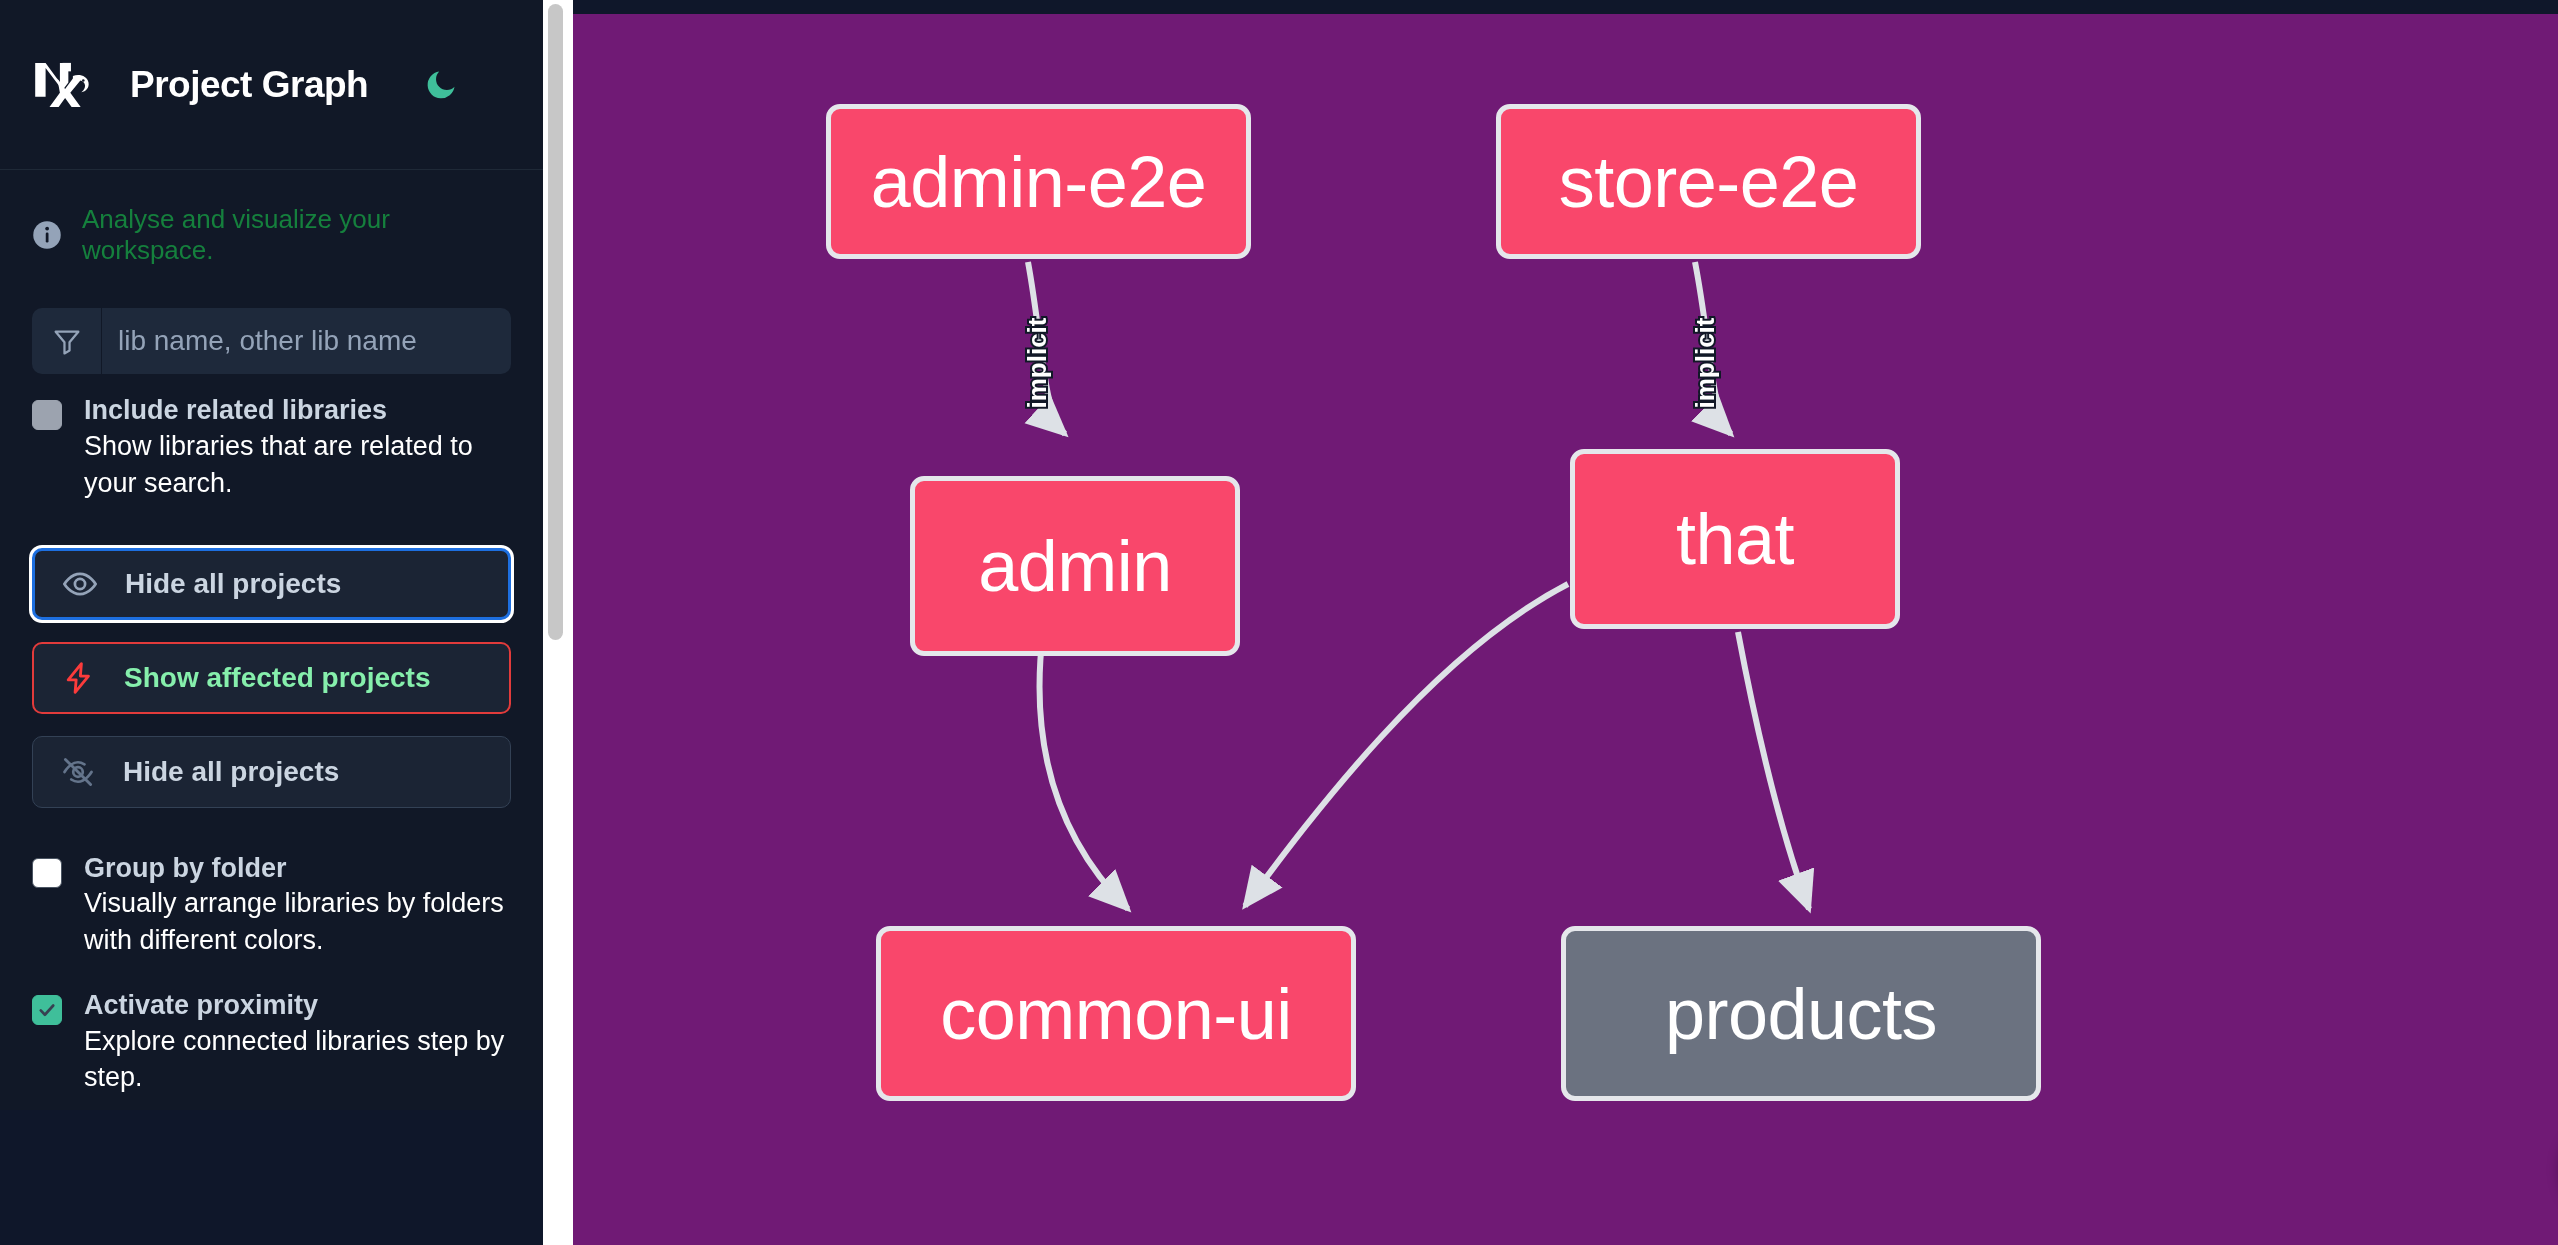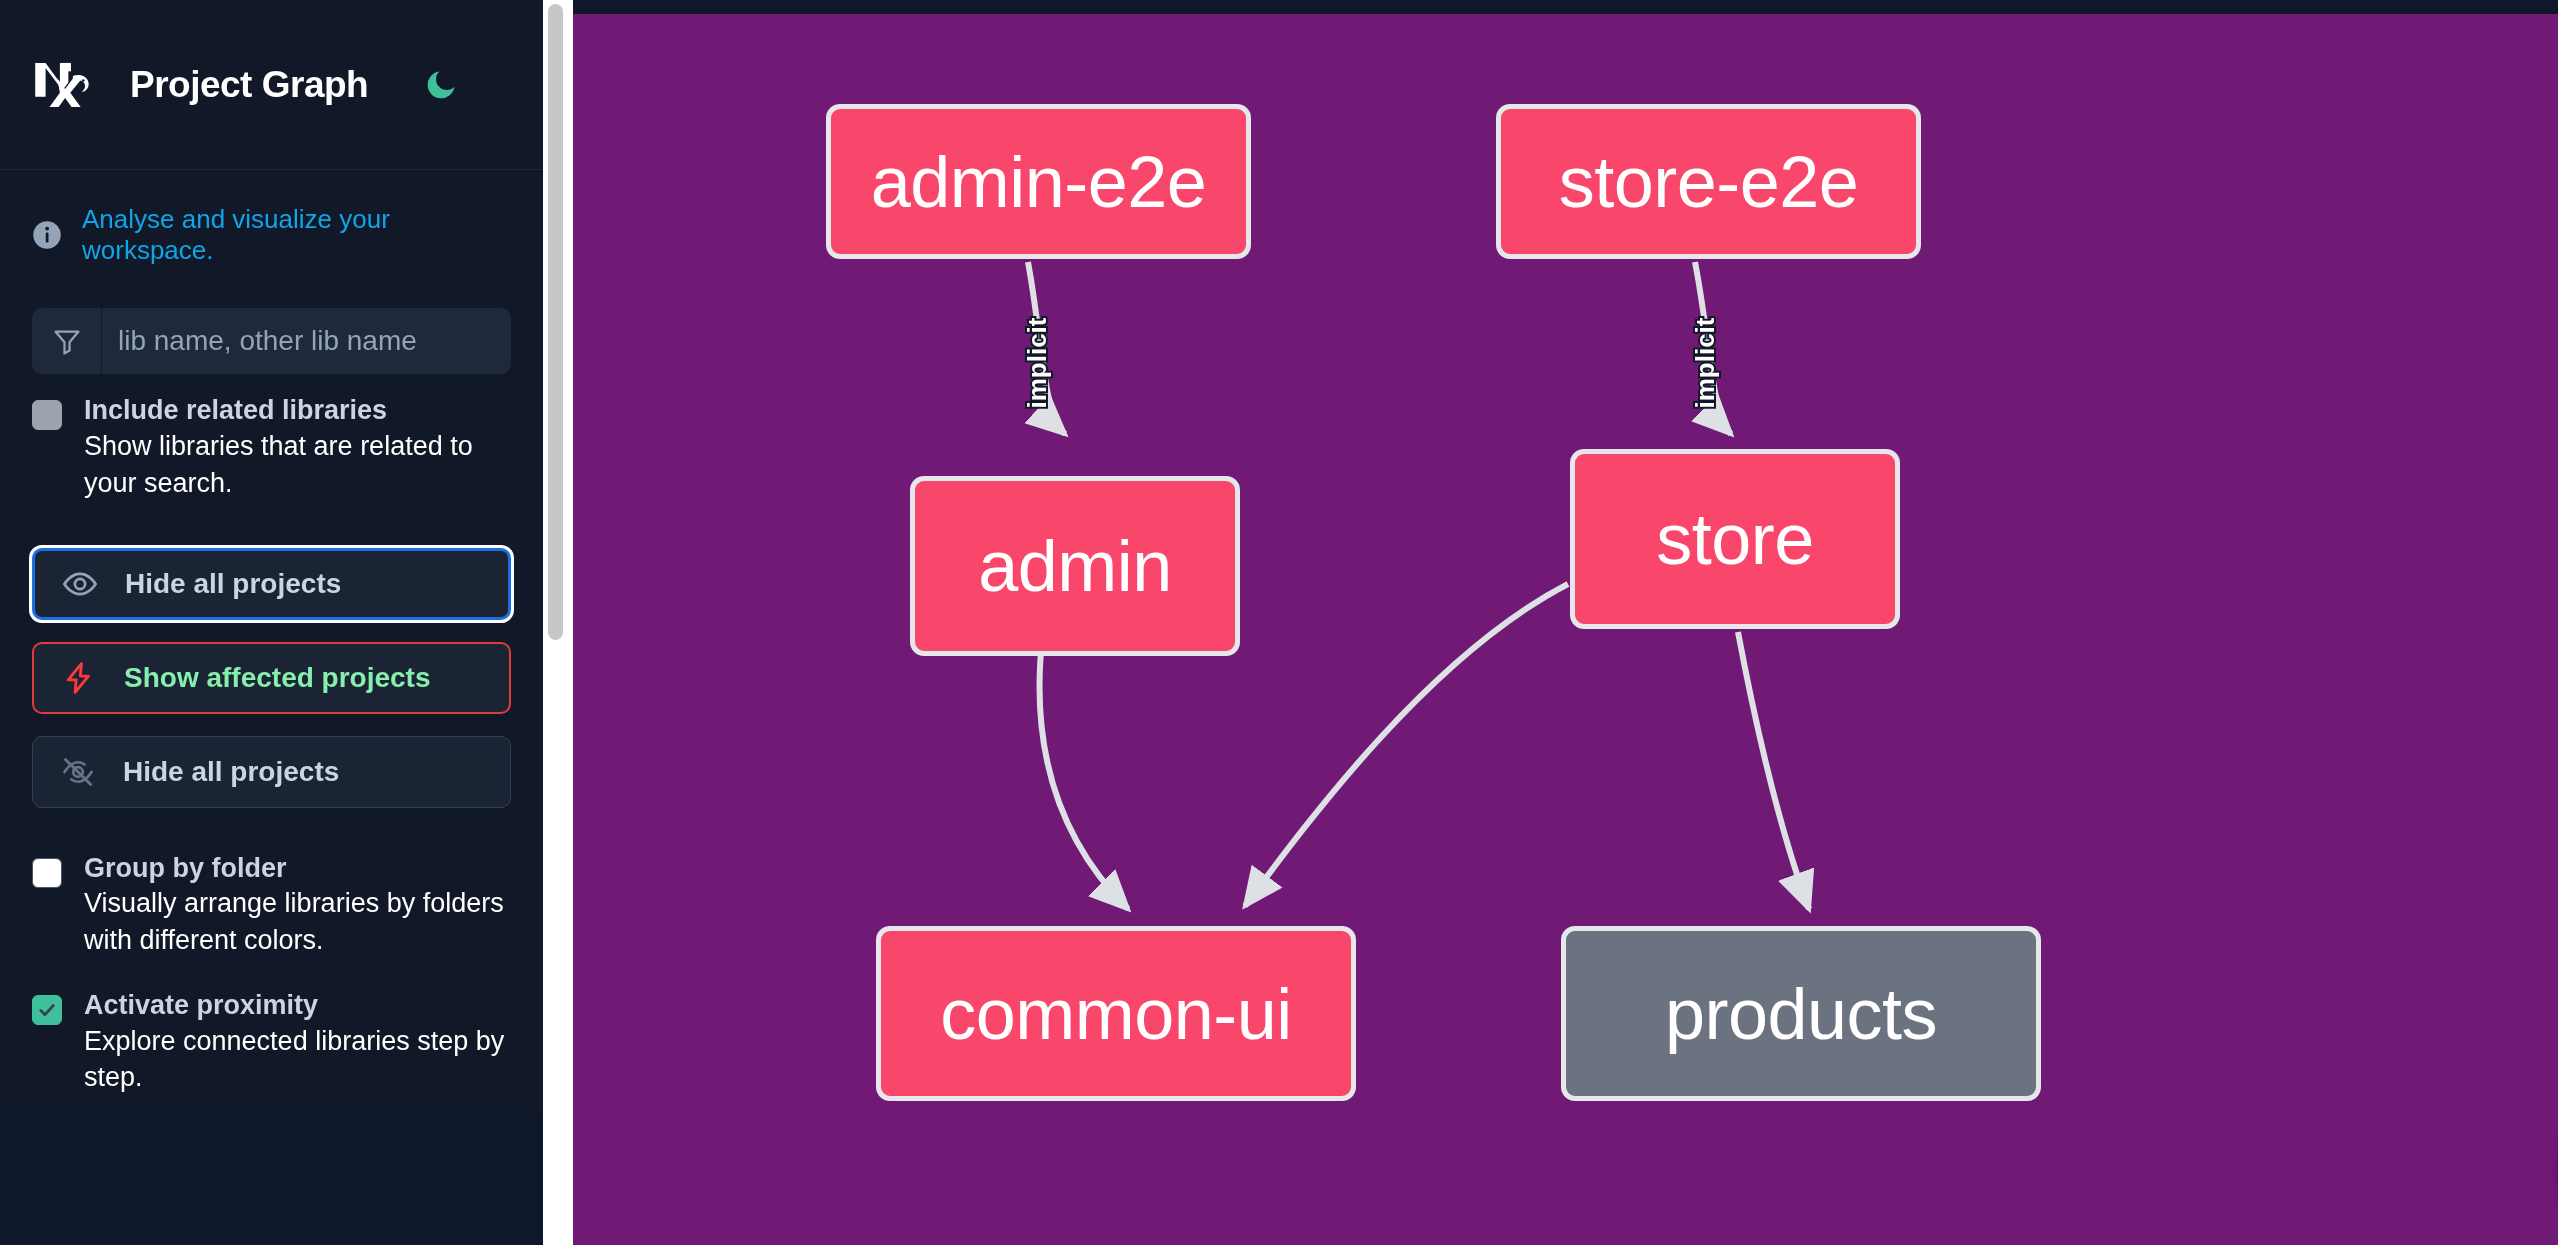--- a/index.html
+++ b/index.html
@@ -33,21 +33,21 @@
     margin-left:30px;width:42px;height:42px;flex:none;
     display:flex;align-items:center;justify-content:center;
     background:none;border:none;cursor:pointer;
   }
 
   .sb-tagline{
     display:flex;align-items:center;gap:20px;
     padding:34px 30px 0 32px;
   }
   .info-icon{width:30px;height:30px;flex:none;}
-  .tagline-text{font-size:26px;color:#0ea5e9;line-height:1.2;}
+  .tagline-text{font-size:26px;color:#15803d;line-height:1.2;}
 
   .search-wrap{
     margin:42px 32px 0 32px;
     height:66px;display:flex;align-items:stretch;
     background:#1E293B;border-radius:10px;overflow:hidden;
   }
   .search-icon-box{
     width:70px;display:flex;align-items:center;justify-content:center;
     border-right:1px solid #111827;flex:none;
   }
@@ -291,21 +291,21 @@
 
   <div class="node app" style="left:923px;top:90px;width:425px;height:155px;">
     <span>store-e2e</span>
   </div>
 
   <div class="node app" style="left:337px;top:435px;width:330px;height:180px;margin-top:27px;">
     <span>admin</span>
   </div>
 
   <div class="node app" style="left:997px;top:435px;width:330px;height:180px;">
-    <span>store</span>
+    <span>that</span>
   </div>
 
   <div class="node app" style="left:303px;top:912px;width:480px;height:175px;">
     <span>common-ui</span>
   </div>
 
   <div class="node lib" style="left:988px;top:912px;width:480px;height:175px;">
     <span>products</span>
   </div>
 

